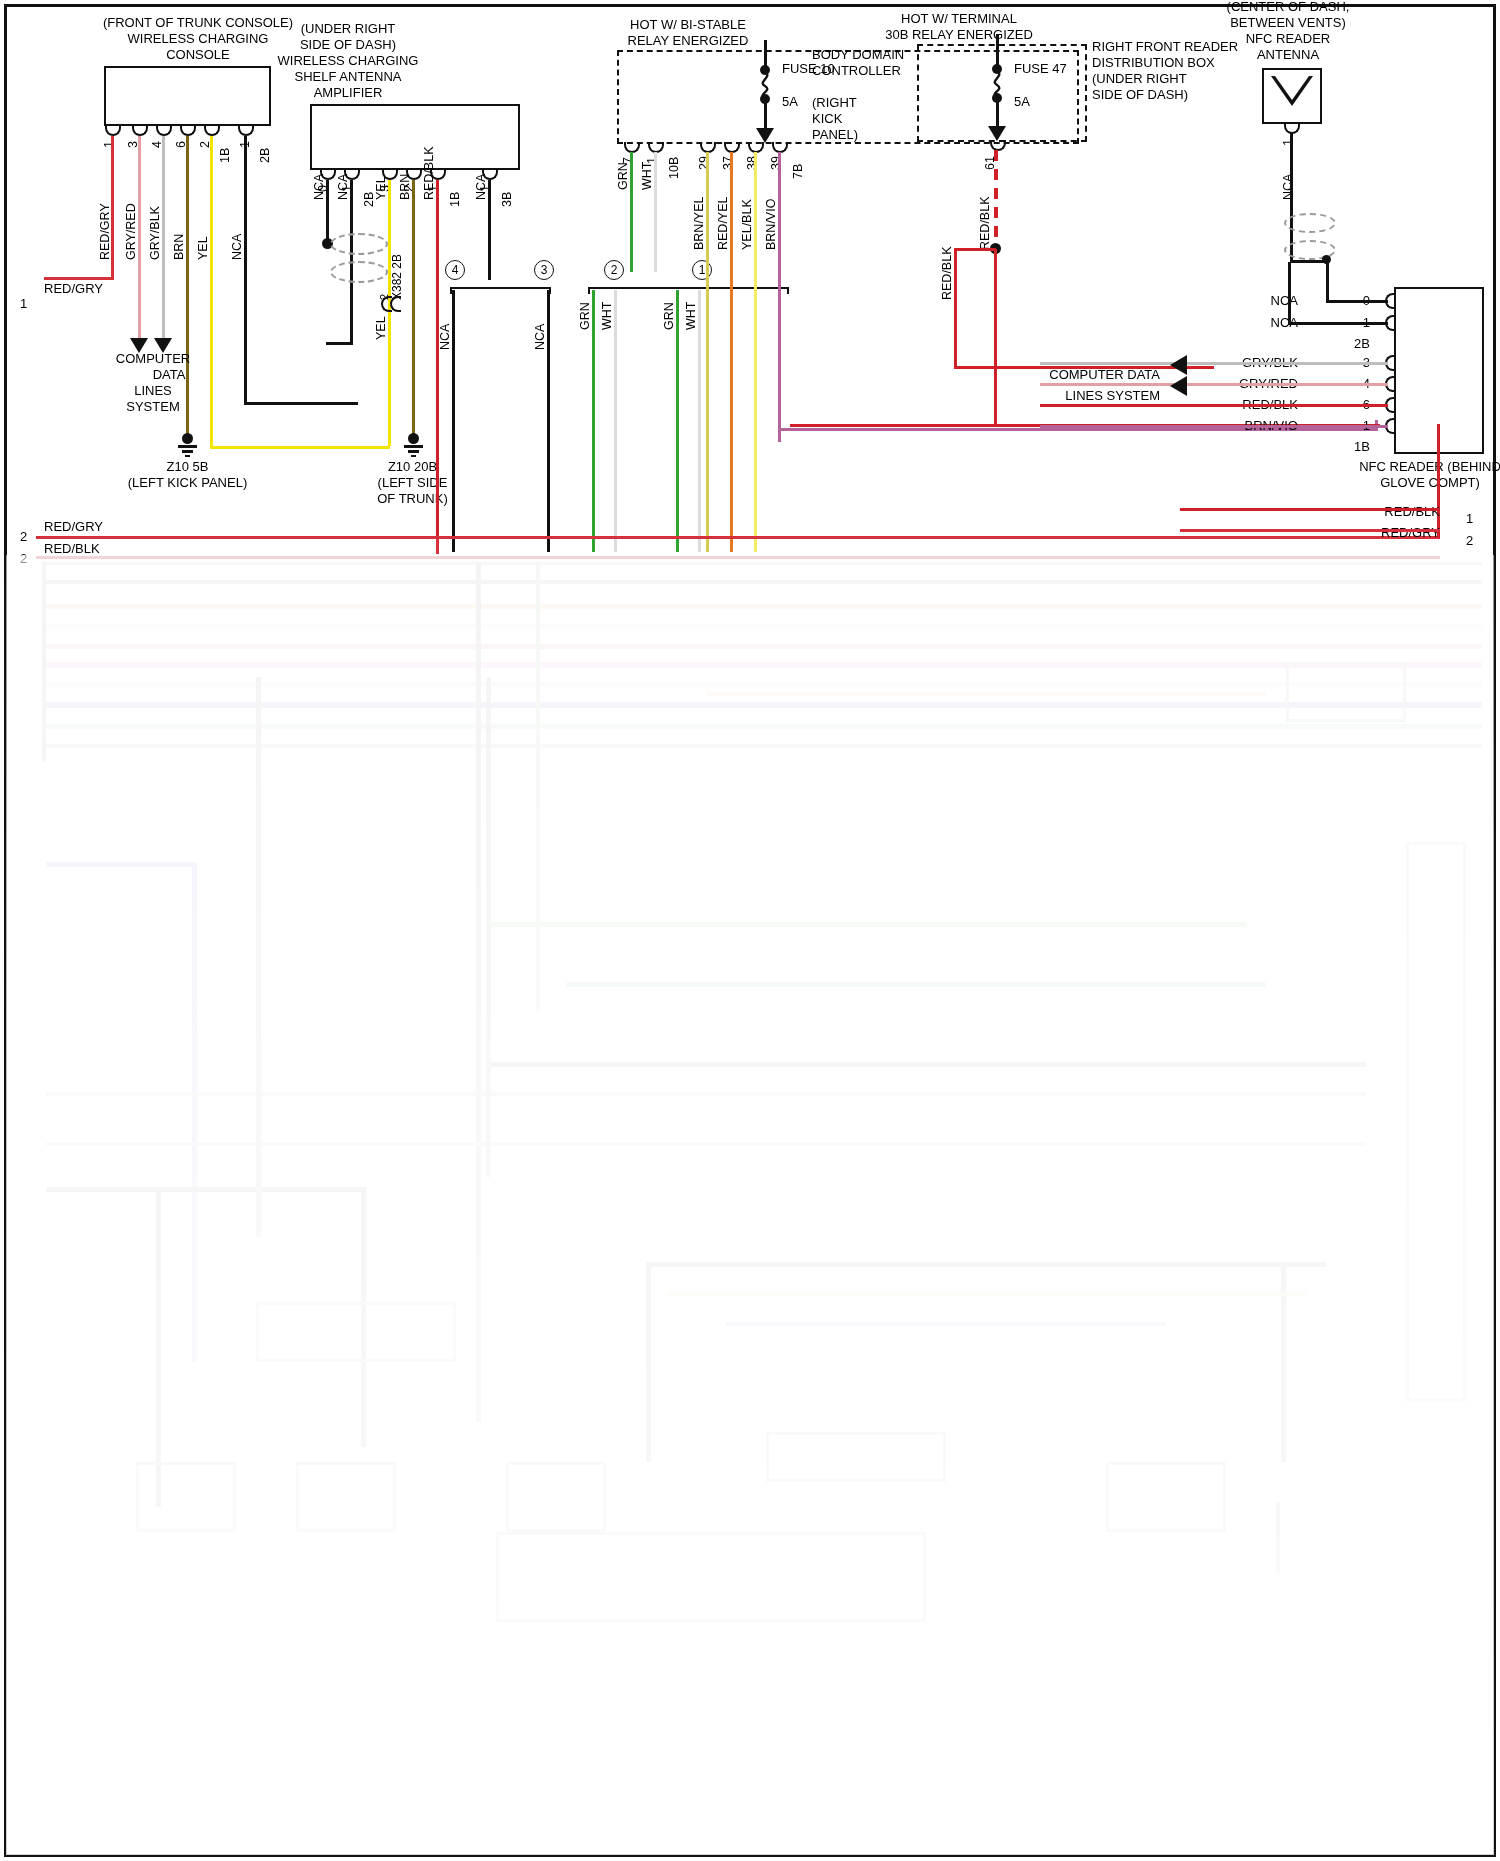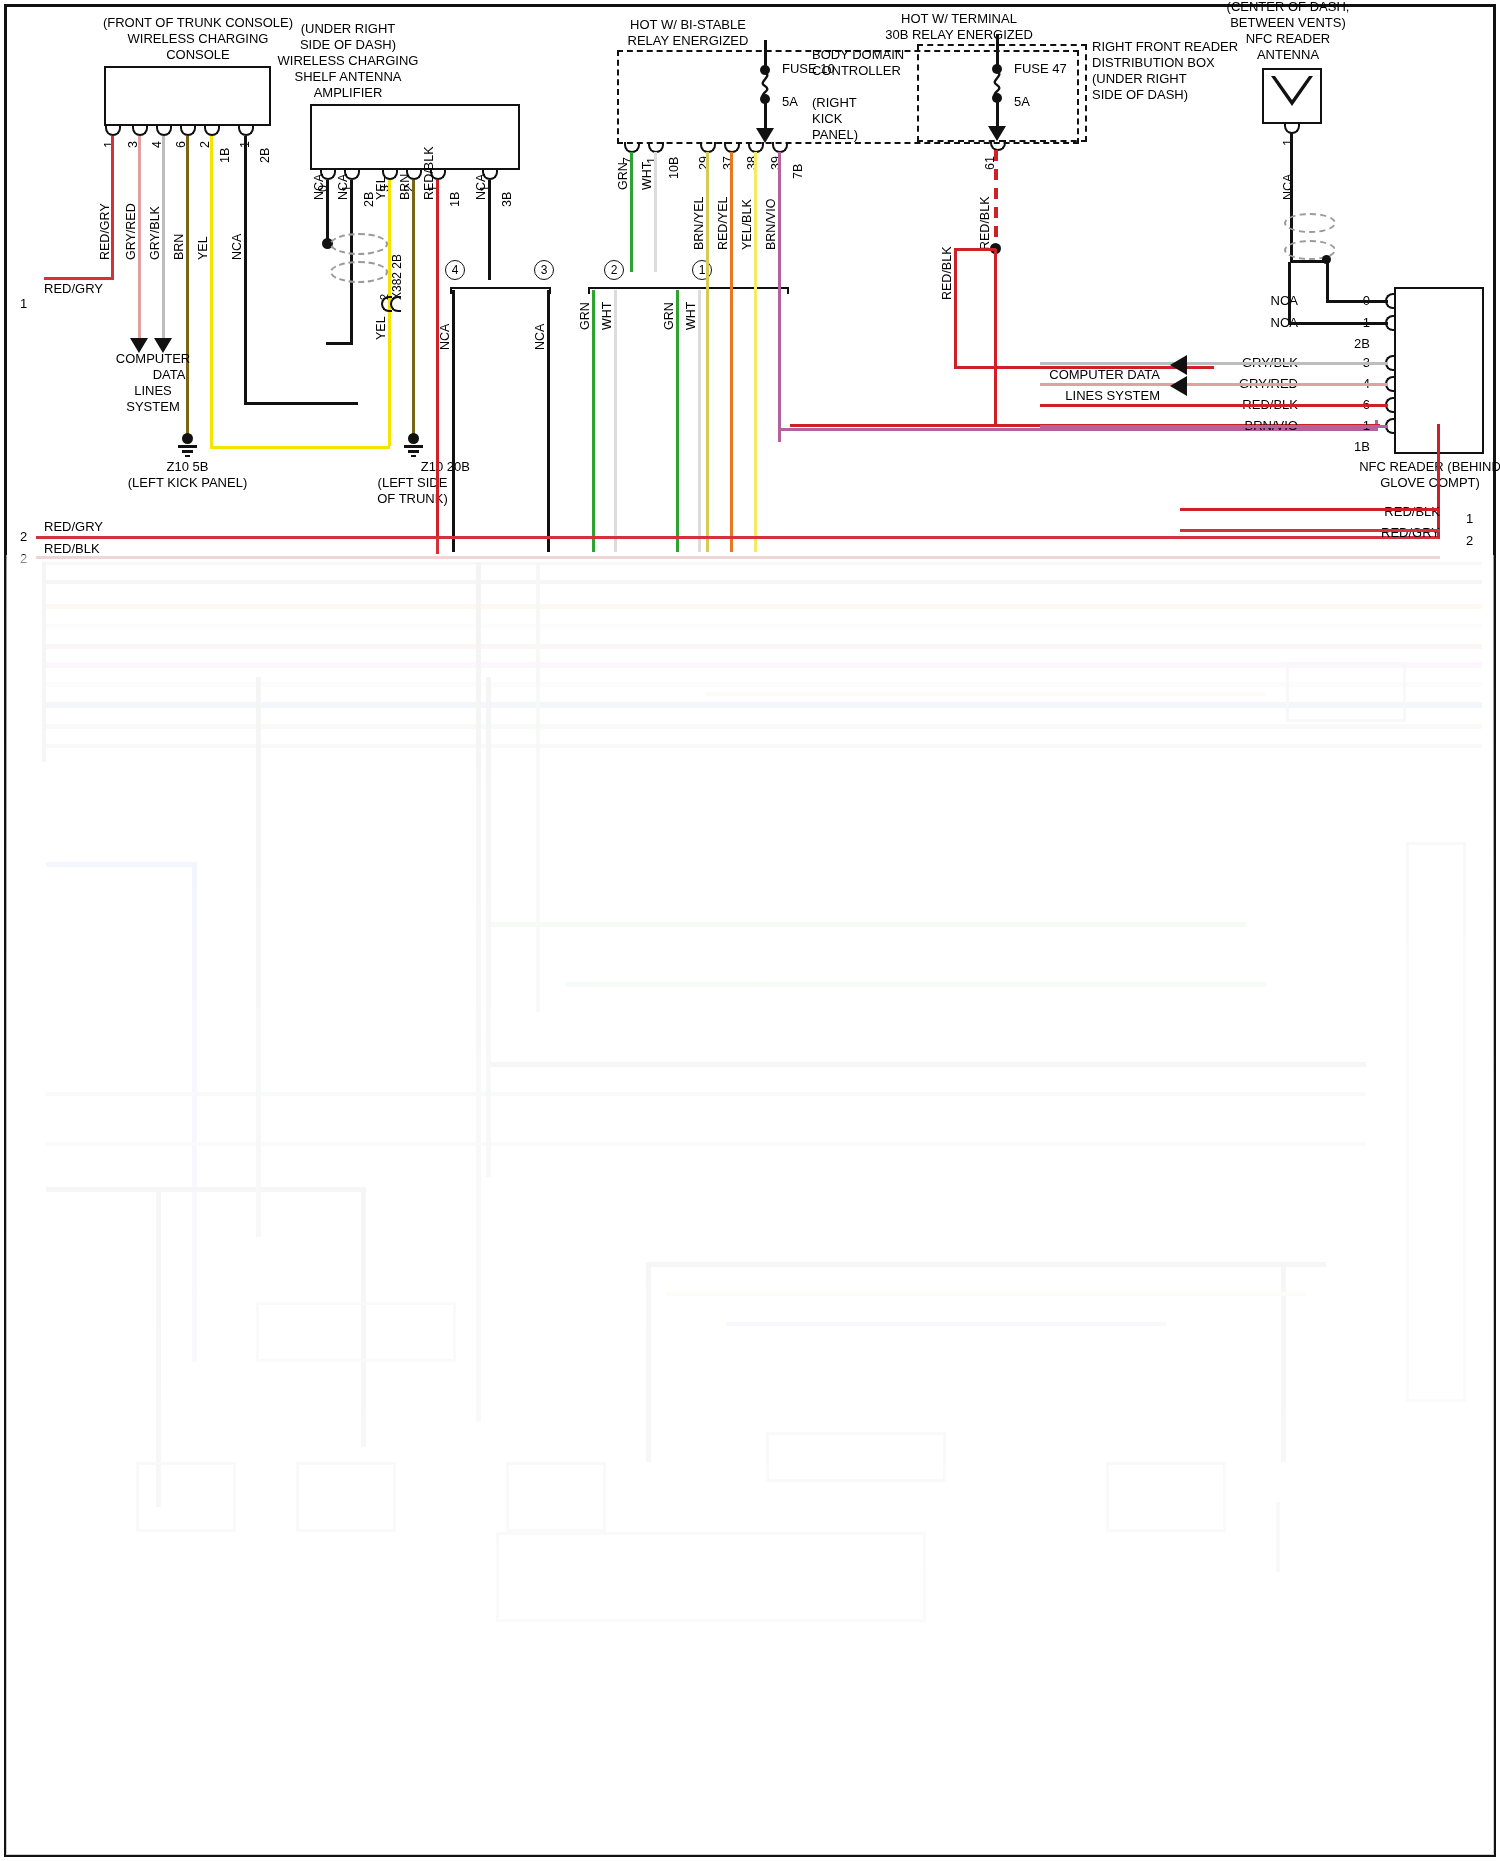--- a/index.html
+++ b/index.html
@@ -294,21 +294,21 @@
   <div class="pin-l" style="left:390px; top:296px;"></div>
 
   <div class="seg-v w-brn" style="left:412px; top:180px; height:257px;"></div>
   <div class="vlbl" style="left:398px; top:200px;">BRN</div>
   <div class="gnd" style="left:404px; top:433px;">
     <div class="dot"></div>
       <div class="b1"></div>
       <div class="b2"></div>
       <div class="b3"></div>
   </div>
-  <div class="lbl c" style="left:355px; top:460px; width:115px;text-align:right;">Z10 20B</div>
+  <div class="lbl c" style="left:355px; top:460px; width:115px;">Z10 20B</div>
   <div class="lbl c" style="left:340px; top:476px; width:145px;">(LEFT SIDE</div>
   <div class="lbl c" style="left:340px; top:492px; width:145px;">OF TRUNK)</div>
 
   <div class="seg-v w-redblk" style="left:436px; top:180px; height:372px;"></div>
   <div class="vlbl" style="left:422px; top:200px;">RED/BLK</div>
 
   <div class="seg-v w-blk" style="left:488px; top:180px; height:100px;"></div>
   <div class="vlbl" style="left:474px; top:200px;">NCA</div>
 
   <div class="brace" style="left:450px; top:287px; width:100px;"></div>

